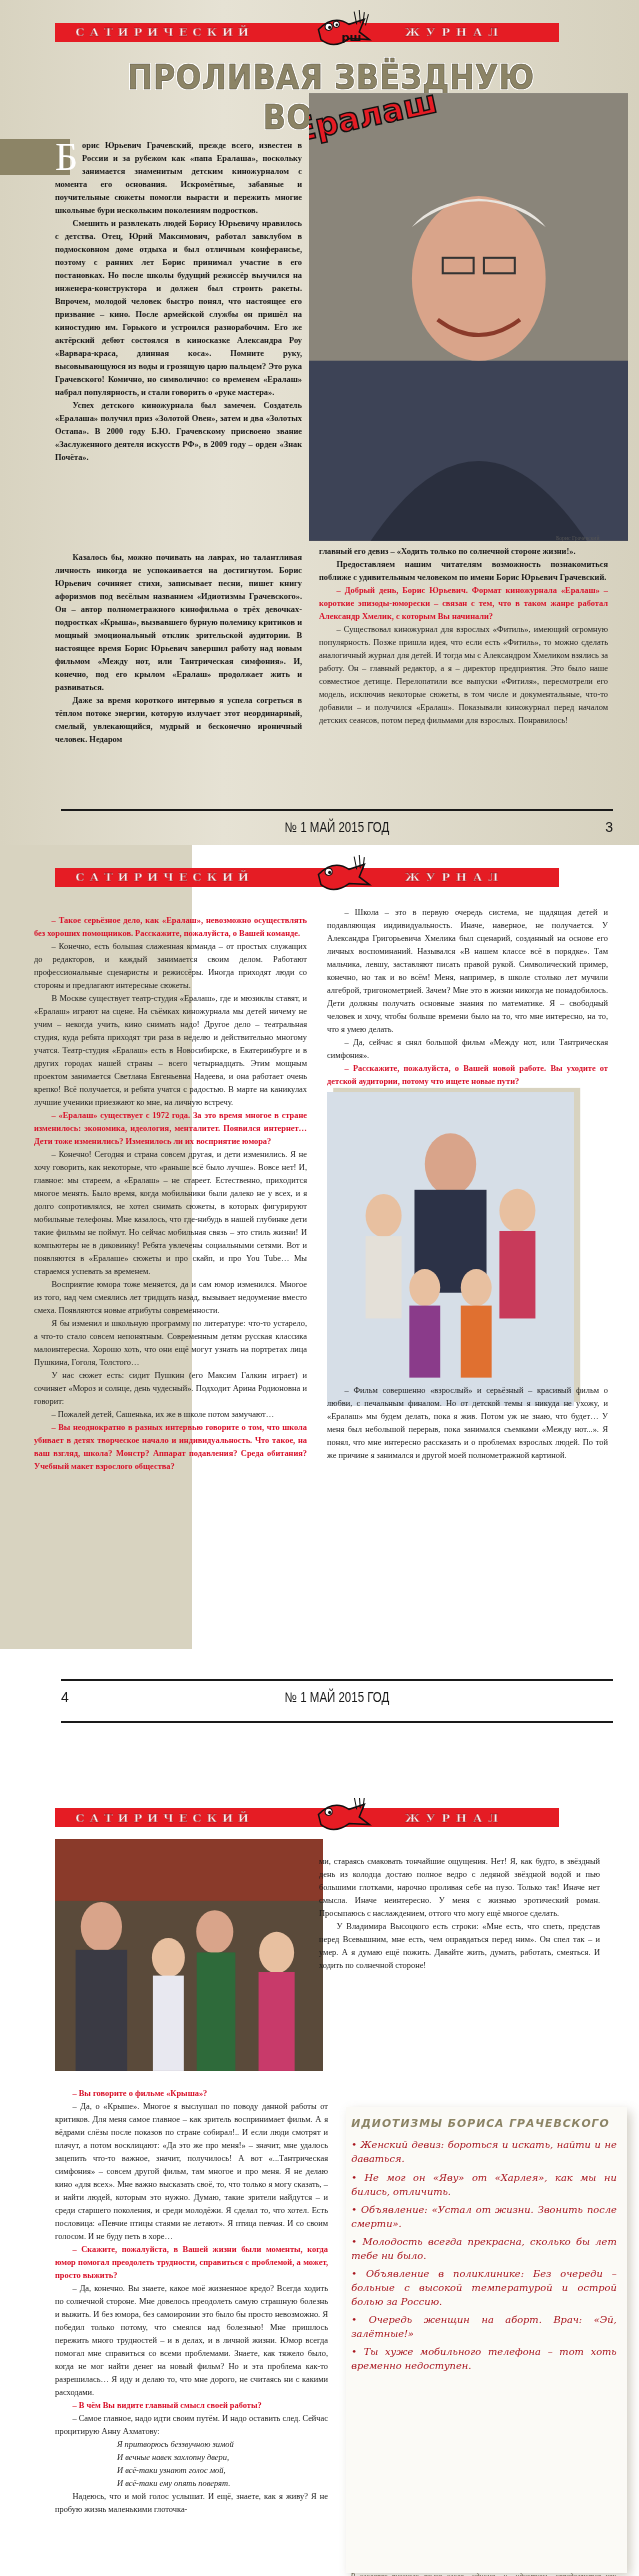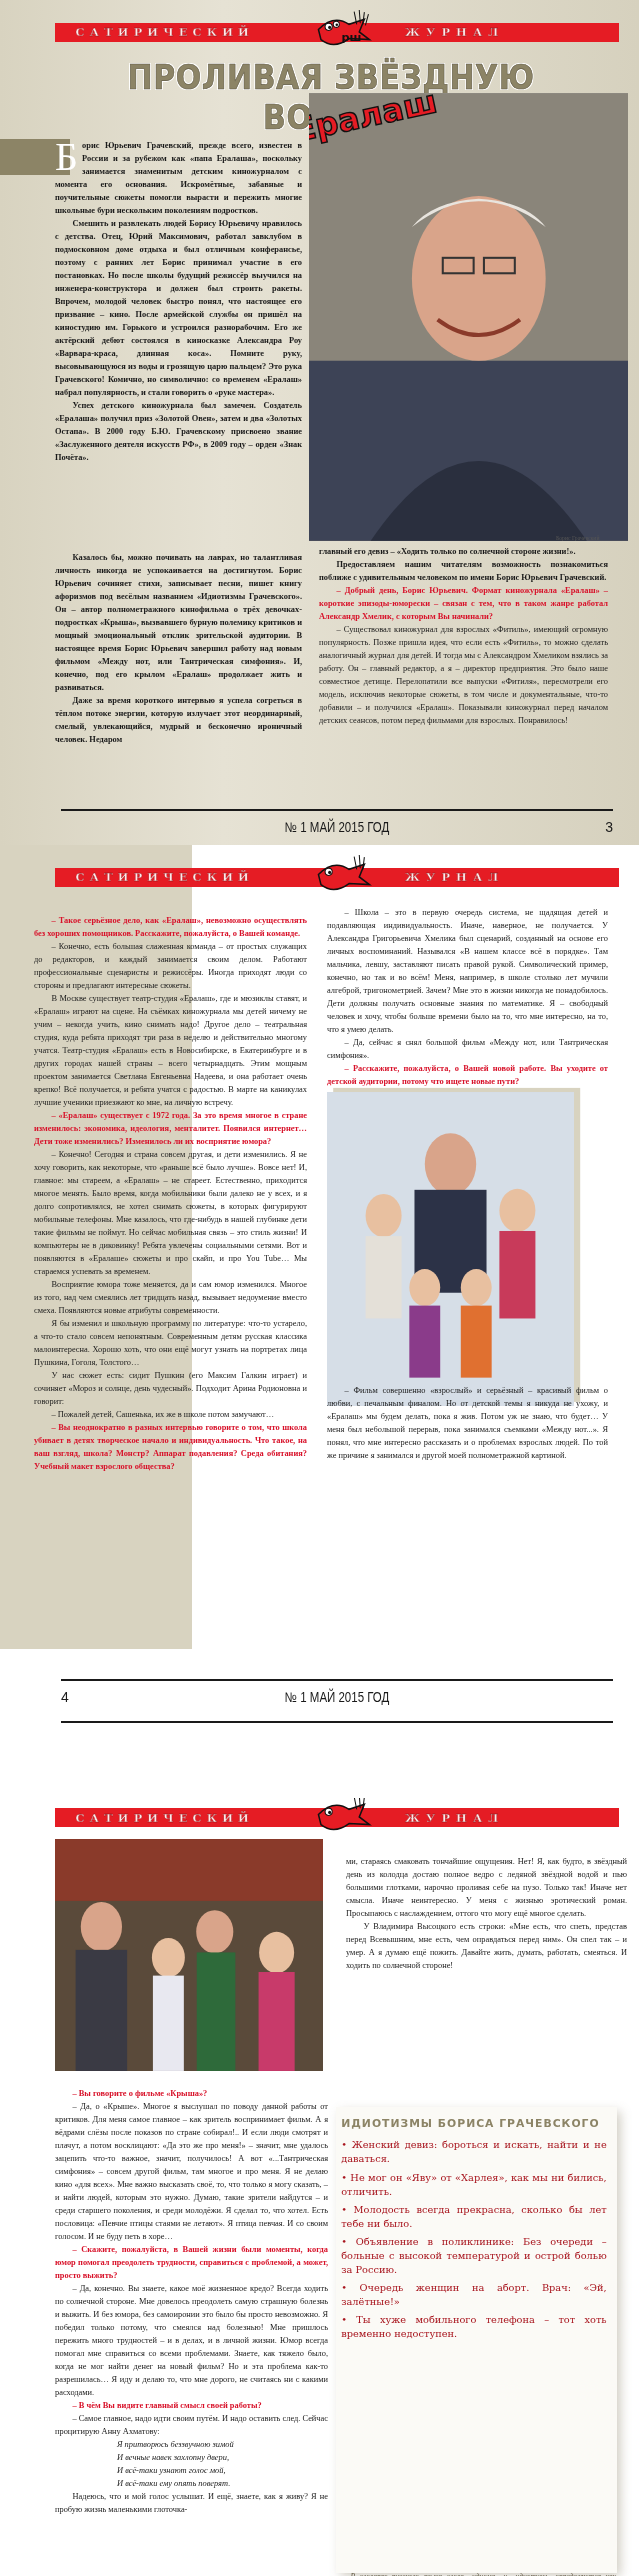--- a/index.html
+++ b/index.html
@@ -3,21 +3,21 @@
 <meta charset="utf-8">
 <style>
   * { box-sizing: border-box; margin: 0; padding: 0; }
   body { width: 639px; background: #ffffff; font-family: "Liberation Serif", serif; color: #1a1a1a; }
   .page { position: relative; width: 639px; overflow: hidden; }
   .page1 { height: 845px; background: linear-gradient(90deg, #d8d3c0 0%, #e6e2d4 35%, #d6d1be 100%); }
   .page2 { height: 953px; background: #ffffff; }
   .page2 .left-tint { position: absolute; left: 0; top: 0; width: 192px; height: 804px; background: #d8d3c0; }
   .page3 { height: 1031px; background: #ffffff; }
 
-  .mast { position: absolute; left: 55px; width: 564px; height: 18.5px; background: #e51c24; display: flex; align-items: center; }
+  .mast { position: absolute; left: 55px; width: 504px; height: 18.5px; background: #e51c24; display: flex; align-items: center; }
   .mast .w1 { position: absolute; left: 20.6px; font-family: "DejaVu Serif", serif; font-weight: bold; font-size: 11.3px; letter-spacing: 5.2px; color: #ffe9e9; -webkit-text-stroke: 0.3px #8a0d12; }
   .mast .w2 { position: absolute; left: 350px; font-family: "DejaVu Serif", serif; font-weight: bold; font-size: 11.3px; letter-spacing: 6.2px; color: #ffe9e9; -webkit-text-stroke: 0.3px #8a0d12; }
   .mast .logo { position: absolute; left: 258px; top: -14.4px; width: 67px; height: 49px; }
 
   .headline { position: absolute; left: 55px; top: 62px; width: 552px; text-align: center; font-family: "DejaVu Sans", sans-serif; font-weight: bold; font-size: 30px; letter-spacing: 0.5px; color: #8c8466; -webkit-text-stroke: 0.5px #5d5640; text-shadow: 1px 1px 0 #fff, -1px -1px 0 #fff, 1px -1px 0 #fff, -1px 1px 0 #fff; transform: scaleY(1.15); }
 
   .col { position: absolute; font-size: 8.4px; line-height: 13px; text-align: justify; }
   .col p { text-indent: 17.5px; }
   .col p.q { color: #d8122a; font-weight: bold; }
   .col p.noind { text-indent: 0; }
@@ -27,21 +27,21 @@
   .dropcap { float: left; font-size: 40px; line-height: 32px; color: #fff; margin-right: 4.1px; margin-top: 2.1px; font-weight: normal; }
 
   .footer { position: absolute; left: 61px; width: 552px; height: 44px; border-top: 2.6px solid #1a1a1a; border-bottom: 2.6px solid #1a1a1a; font-family: "Liberation Sans", sans-serif; font-size: 14px; }
   .footer .center { position: absolute; left: 0; right: 0; top: 8.2px; text-align: center; transform: scaleX(0.82); }
   .footer .pnum-r { position: absolute; right: 0; top: 8.2px; }
   .footer .pnum-l { position: absolute; left: 0; top: 8.2px; }
 
   .photo { position: absolute; overflow: hidden; }
   .photo-caption { position: absolute; font-size: 5.7px; color: #555; }
 
-  .idiom-box { position: absolute; left: 336px; top: 309px; width: 281px; height: 466px; background: #fbfaf6; box-shadow: 4.1px 4.1px 10.3px rgba(120,110,80,0.35); }
+  .idiom-box { position: absolute; left: 346px; top: 309px; width: 281px; height: 466px; background: #fbfaf6; box-shadow: 4.1px 4.1px 10.3px rgba(120,110,80,0.35); font-style: italic; }
   .idiom-title { font-family: "DejaVu Sans", sans-serif; font-weight: bold; font-size: 10.8px; letter-spacing: 1px; color: #8c8466; padding: 10.3px 0 4.1px 0; }
   .idiom { font-family: "DejaVu Serif", serif; color: #a8151e; font-size: 9.8px; line-height: 14px; margin: 4.1px 0; padding-right: 10.3px; text-align: justify; }
   .idiom-note { font-style: italic; color: #5d5640; font-size: 7.5px; line-height: 12.4px; text-align: justify; text-indent: 15.5px; }
 </style>
 </head>
 <body style="position: relative; height: 2829px;">
 
 <section class="page page1">
   <div class="mast" style="top:23px;">
     <span class="w1">САТИРИЧЕСКИЙ</span>
@@ -194,30 +194,31 @@
     <p>– Самое главное, надо идти своим путём. И надо оставить след. Сейчас процитирую Анну Ахматову:</p>
     <div style="padding-left:62px; font-style:italic;">
       <div>Я притворюсь беззвучною зимой</div>
       <div>И вечные навек захлопну двери,</div>
       <div>И всё-таки узнают голос мой,</div>
       <div>И всё-таки ему опять поверят.</div>
     </div>
     <p>Надеюсь, что и мой голос услышат. И ещё, знаете, как я живу? Я не пробую жизнь маленькими глоточка-</p>
   </div>
 
-  <div class="col" style="left:346px; top:57px; width:281px;">
+  <div class="col" style="left:319px; top:57px; width:281px;">
     <p class="noind">ми, стараясь смаковать тончайшие ощущения. Нет! Я, как будто, в звёздный день из колодца достаю полное ведро с ледяной звёздной водой и пью большими глотками, нарочно проливая себе на пузо. Только так! Иначе нет смысла. Иначе неинтересно. У меня с жизнью эротический роман. Просыпаюсь с наслаждением, оттого что могу ещё многое сделать.</p>
     <p>У Владимира Высоцкого есть строки: «Мне есть, что спеть, представ перед Всевышним, мне есть, чем оправдаться перед ним». Он спел так – и умер. А я думаю ещё пожить. Давайте жить, думать, работать, смеяться. И ходить по солнечной стороне!</p>
   </div>
 
   <div class="idiom-box">
     <div style="padding-left:5.2px;">
       <div class="idiom-title">ИДИОТИЗМЫ БОРИСА ГРАЧЕВСКОГО</div>
       <div class="idiom">• <span>Женский девиз: бороться и искать, найти и не даваться.</span></div>
       <div class="idiom">• <span>Не мог он «Яву» от «Харлея», как мы ни бились, отличить.</span></div>
+      <div class="idiom">• <span>Объявление: «Устал от жизни. Звонить после смерти».</span></div>
       <div class="idiom">• <span>Молодость всегда прекрасна, сколько бы лет тебе ни было.</span></div>
       <div class="idiom">• <span>Объявление в поликлинике: Без очереди – больные с высокой температурой и острой болью за Россию.</span></div>
       <div class="idiom">• <span>Очередь женщин на аборт. Врач: «Эй, залётные!»</span></div>
       <div class="idiom">• <span>Ты хуже мобильного телефона – тот хоть временно недоступен.</span></div>
     </div>
   </div>
   <div class="idiom-note" style="position:absolute; left:335px; top:773px; width:281px;">В словарях русского языка слова «идиома» и «идиотизм» определяются как синонимы. Идиотизм – выражение, свойственное одному какому-нибудь языку и не переводимое на другой. Примерами идиотизмов в русском языке могут быть такие выражения, как «зарубить на носу», «лезть из кожи» и т. п. Помимо давно устоявшихся в языке фразеологизмов, к идиотизмам относятся и авторские выражения, основанные на игре слов.</div>
 
   <div style="position:absolute; left:422px; top:866px; width:196px; text-align:right; font-size:7.2px; color:#5d4a3a; line-height:10.3px;">
   </div>

